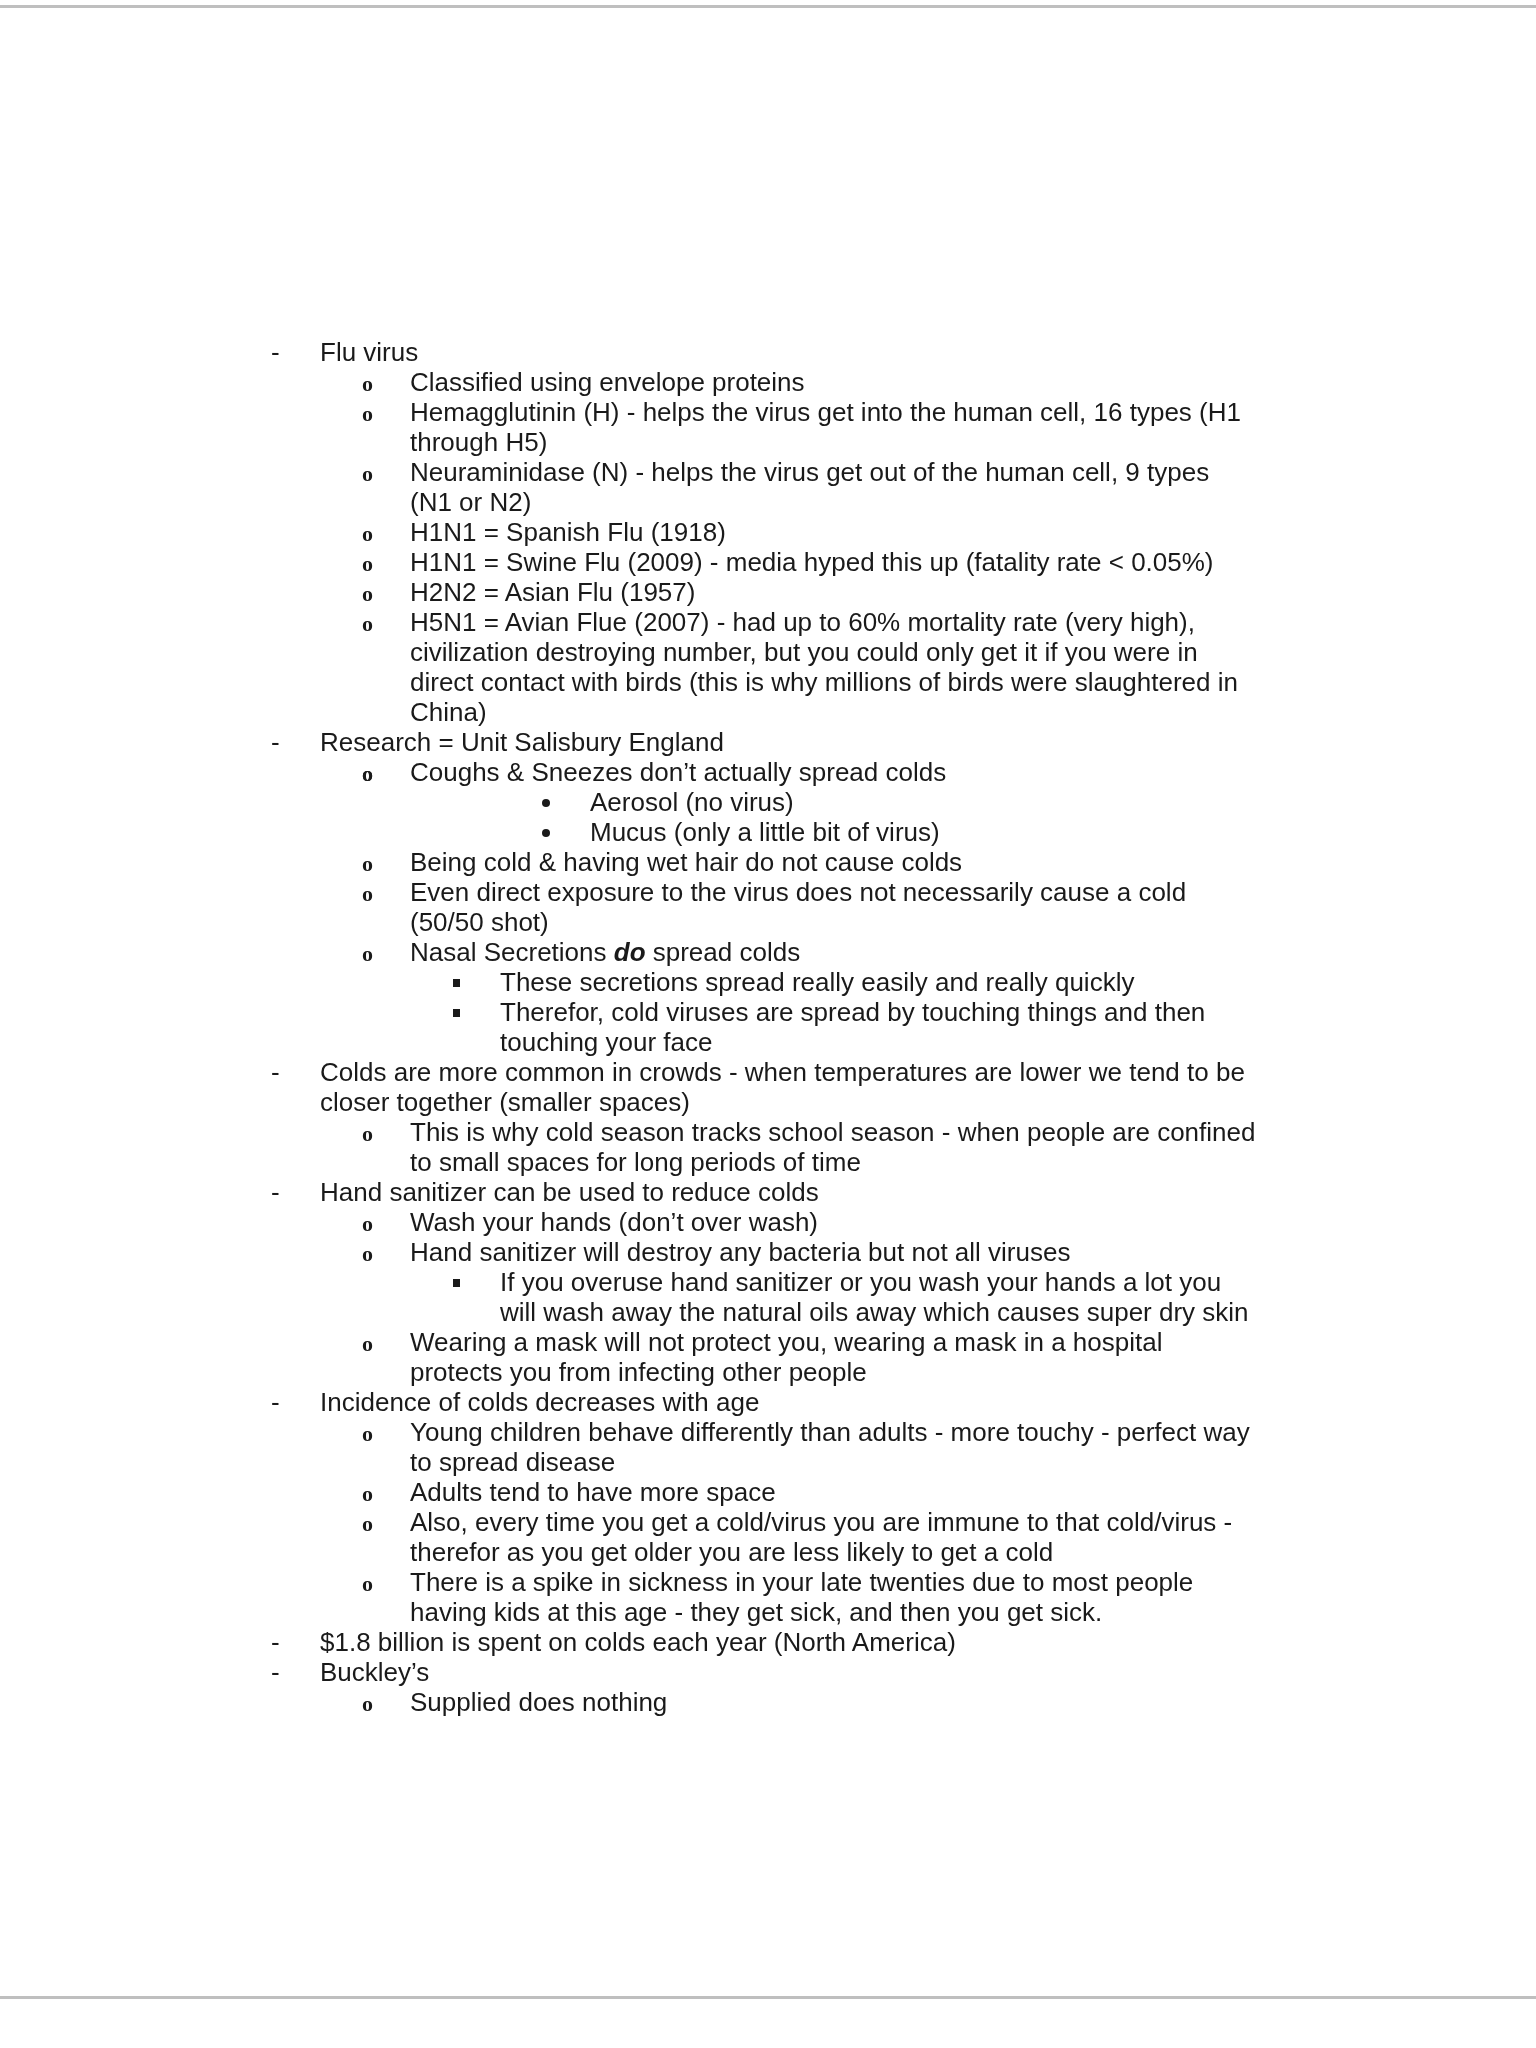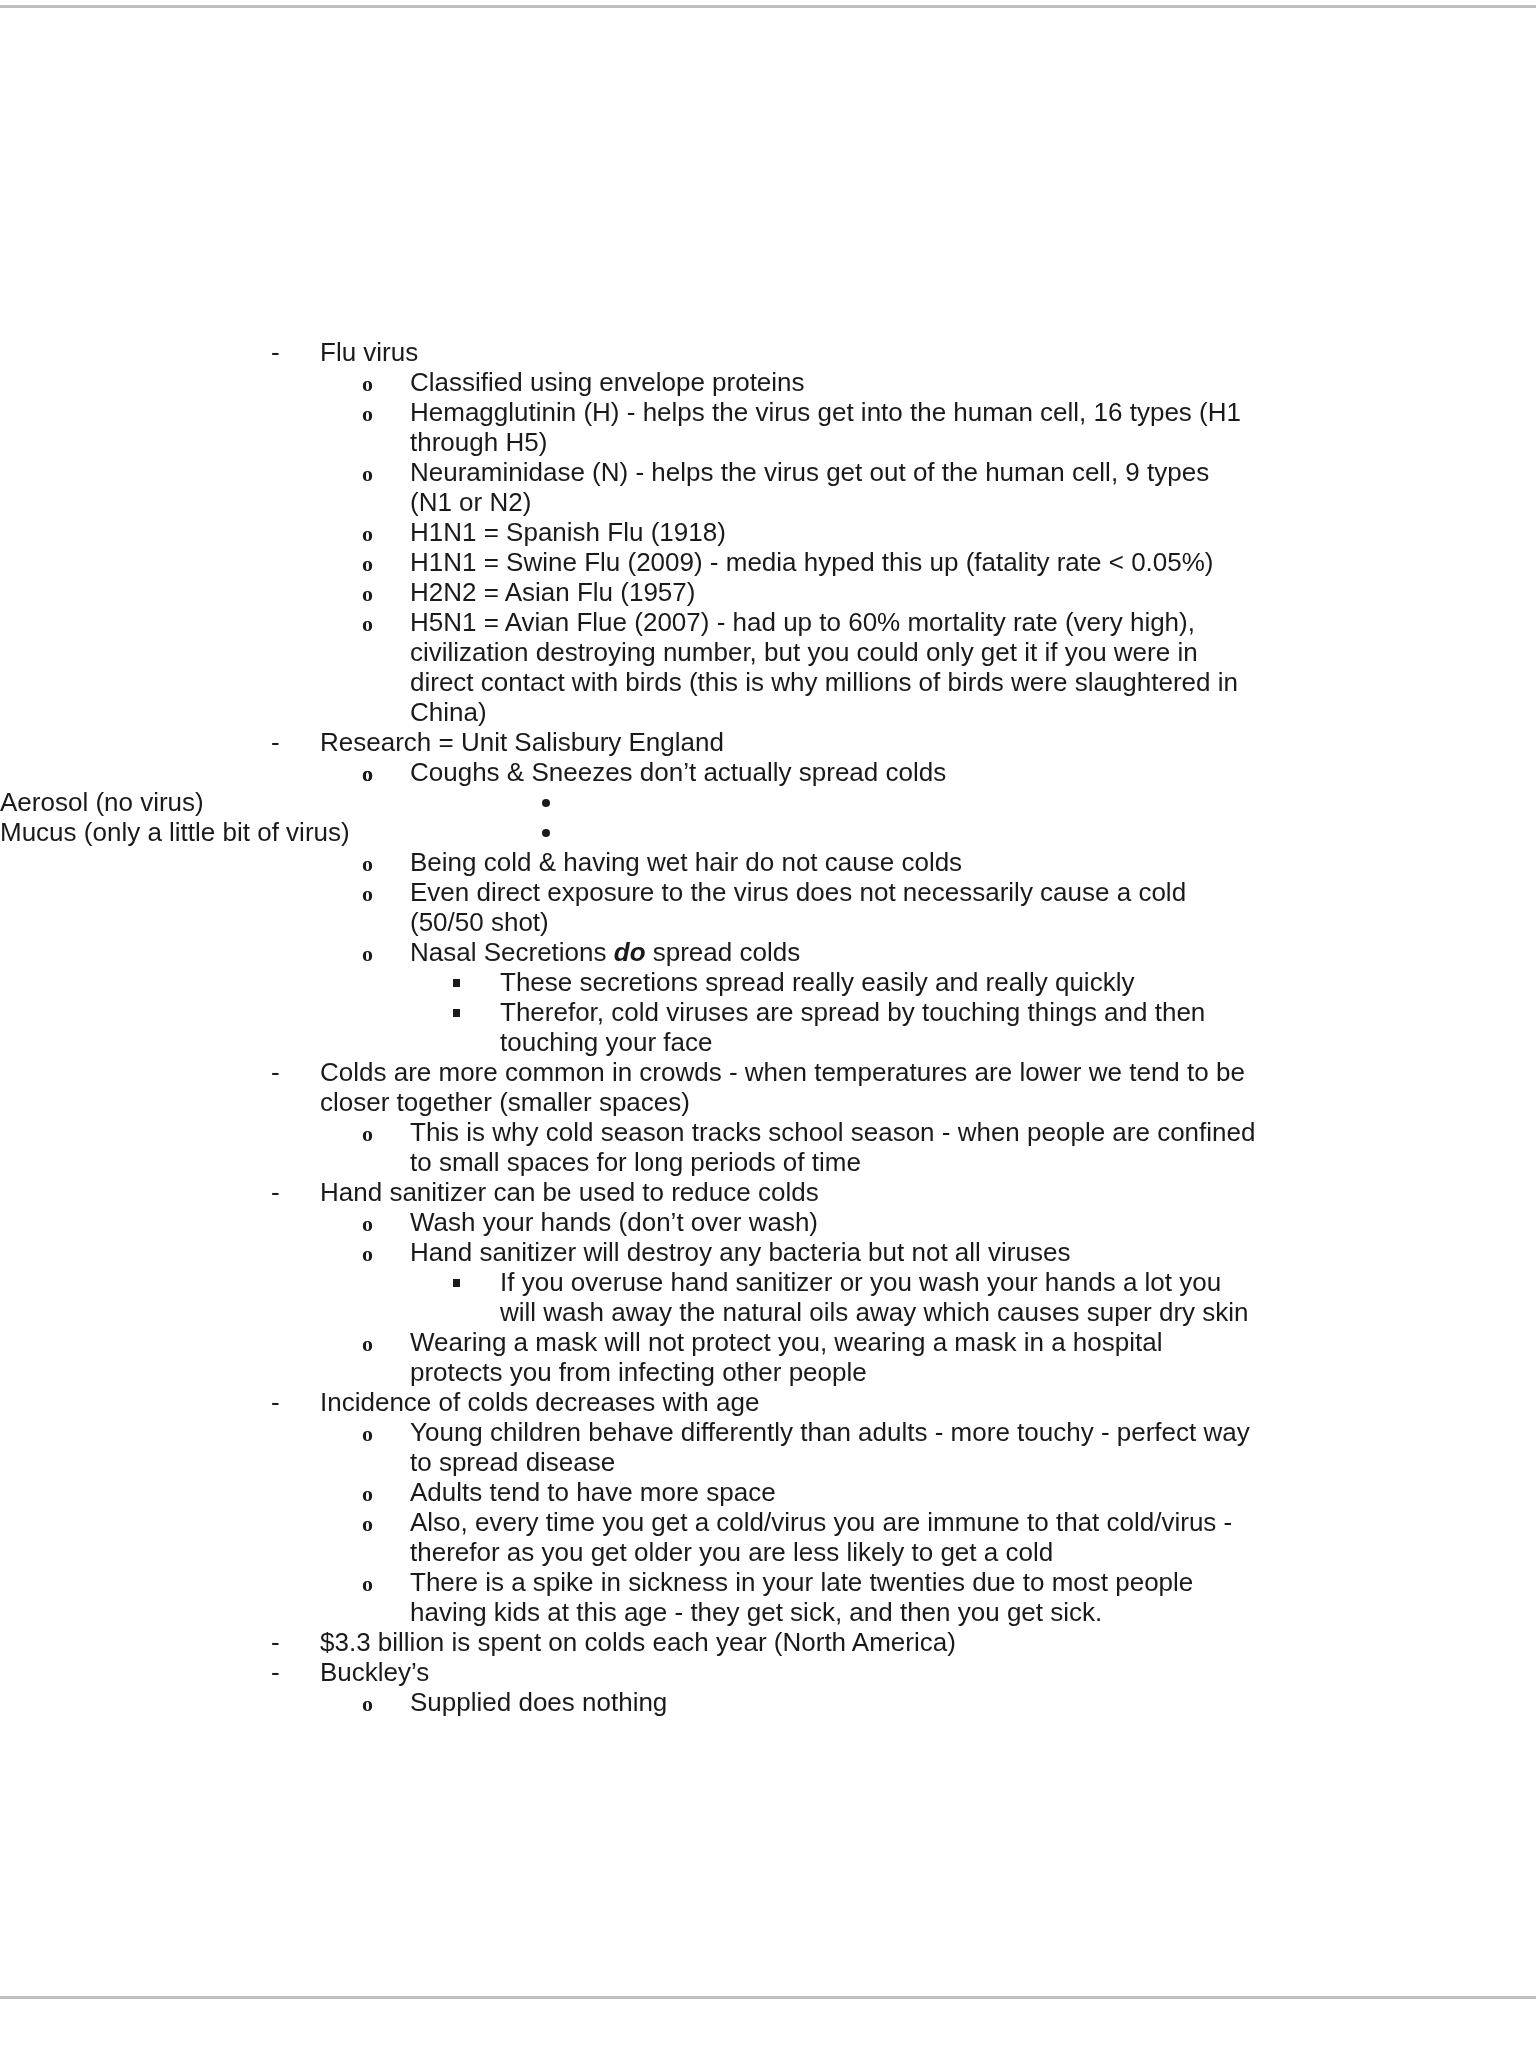--- a/index.html
+++ b/index.html
@@ -62,21 +62,21 @@
   }
   
   .lvl3 { padding-left: 500px; }
   .lvl3 .bullet {
     left: 453px;
     top: 12px;
     width: 7px; height: 8px;
     background: #1a1a1a;
   }
   
-  .lvl4 { }
+  .lvl4 { padding-left: 590px; }
   .lvl4 .bullet {
     left: 542px;
     top: 12px;
     width: 8px; height: 8px;
     border-radius: 50%;
     background: #1a1a1a;
   }
   .em { font-weight: bold; font-style: italic; }
 </style>
 </head>
@@ -219,21 +219,21 @@
     <span class="line">therefor as you get older you are less likely to get a cold</span>
   </li>
   <li class="item lvl2">
     <span class="bullet">o</span>
     <span class="line">There is a spike in sickness in your late twenties due to most people</span>
     <span class="line">having kids at this age - they get sick, and then you get sick.</span>
   </li>
 
   <li class="item lvl1">
     <span class="bullet">-</span>
-    <span class="line">$3.3 billion is spent on colds each year (North America)</span>
+    <span class="line">$1.8 billion is spent on colds each year (North America)</span>
   </li>
 
   <li class="item lvl1">
     <span class="bullet">-</span>
     <span class="line">Buckley’s</span>
   </li>
   <li class="item lvl2">
     <span class="bullet">o</span>
     <span class="line">Supplied does nothing</span>
   </li>

